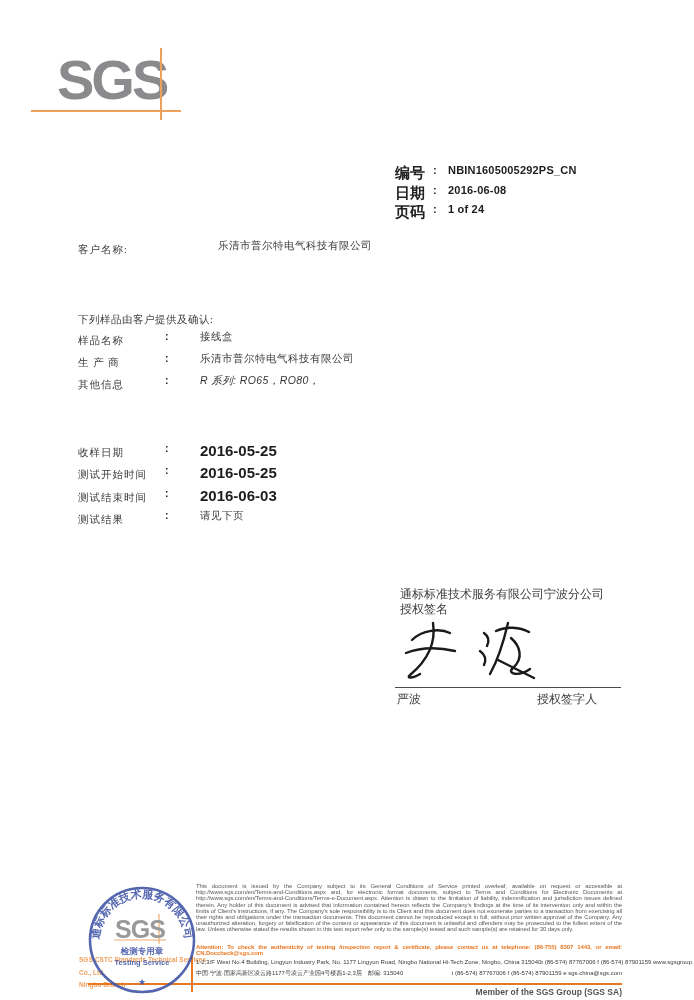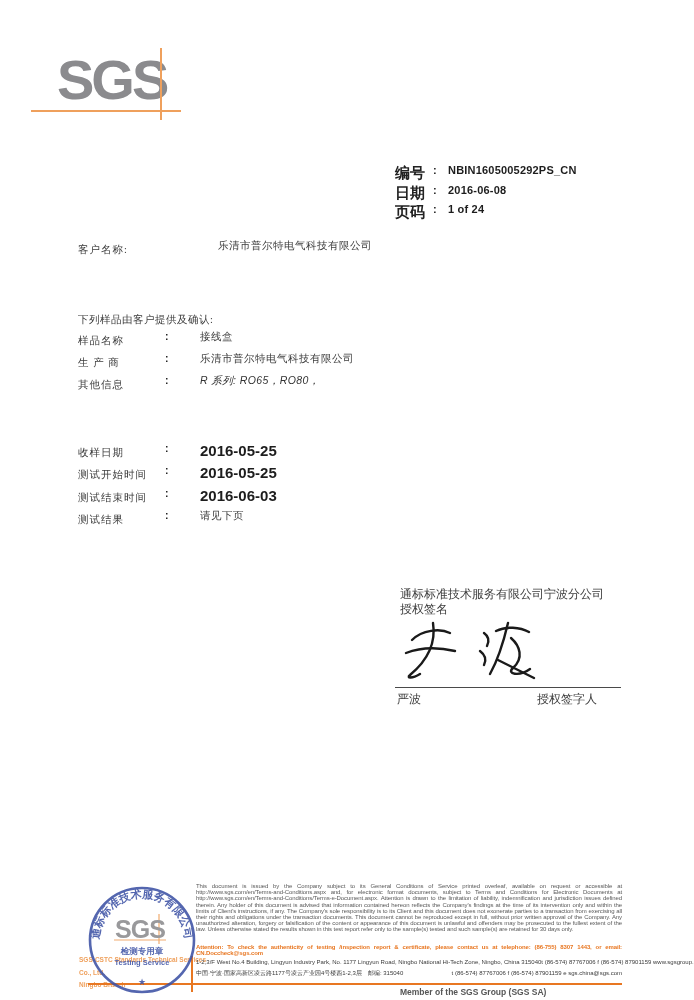--- a/index.html
+++ b/index.html
@@ -46,21 +46,21 @@
   .fineprint {
     font-family:"Liberation Sans","DejaVu Sans",sans-serif;
     font-size:6px; line-height:6.2px; letter-spacing:-0.1px;
     color:#5a5a5a; text-align:justify;
   }
   .attention { color:#e87722; font-weight:bold; }
   .addr { font-family:"Liberation Sans","DejaVu Sans",sans-serif; font-size:6px; line-height:11px; color:#3a3a3a; white-space:nowrap; }
   .addr-vline { left:191px; top:956px; width:1.5px; height:36px; background:#e87722; }
   .footer-hline { left:88px; top:983px; width:534px; height:1.5px; background:#e87722; }
   .member {
-    left:400px; top:987px; width:222px; 
+    left:400px; top:987px; width:222px; text-align:right;
     font-family:"Liberation Sans","DejaVu Sans",sans-serif;
     font-weight:bold; font-size:8.5px; color:#555;
   }
   .branch {
     font-family:"Liberation Sans","DejaVu Sans",sans-serif;
     font-size:6.5px; line-height:12.5px; color:#efa05c; font-weight:bold;
   }
 </style>
 </head>
 <body>

